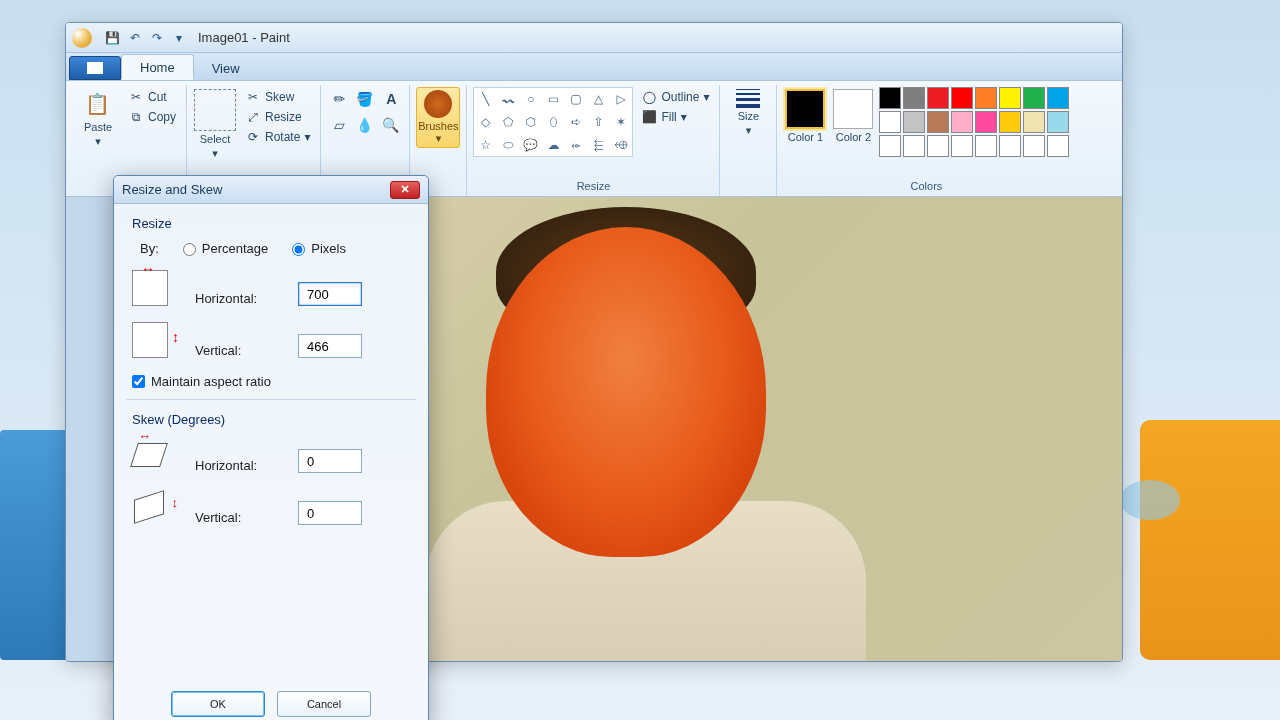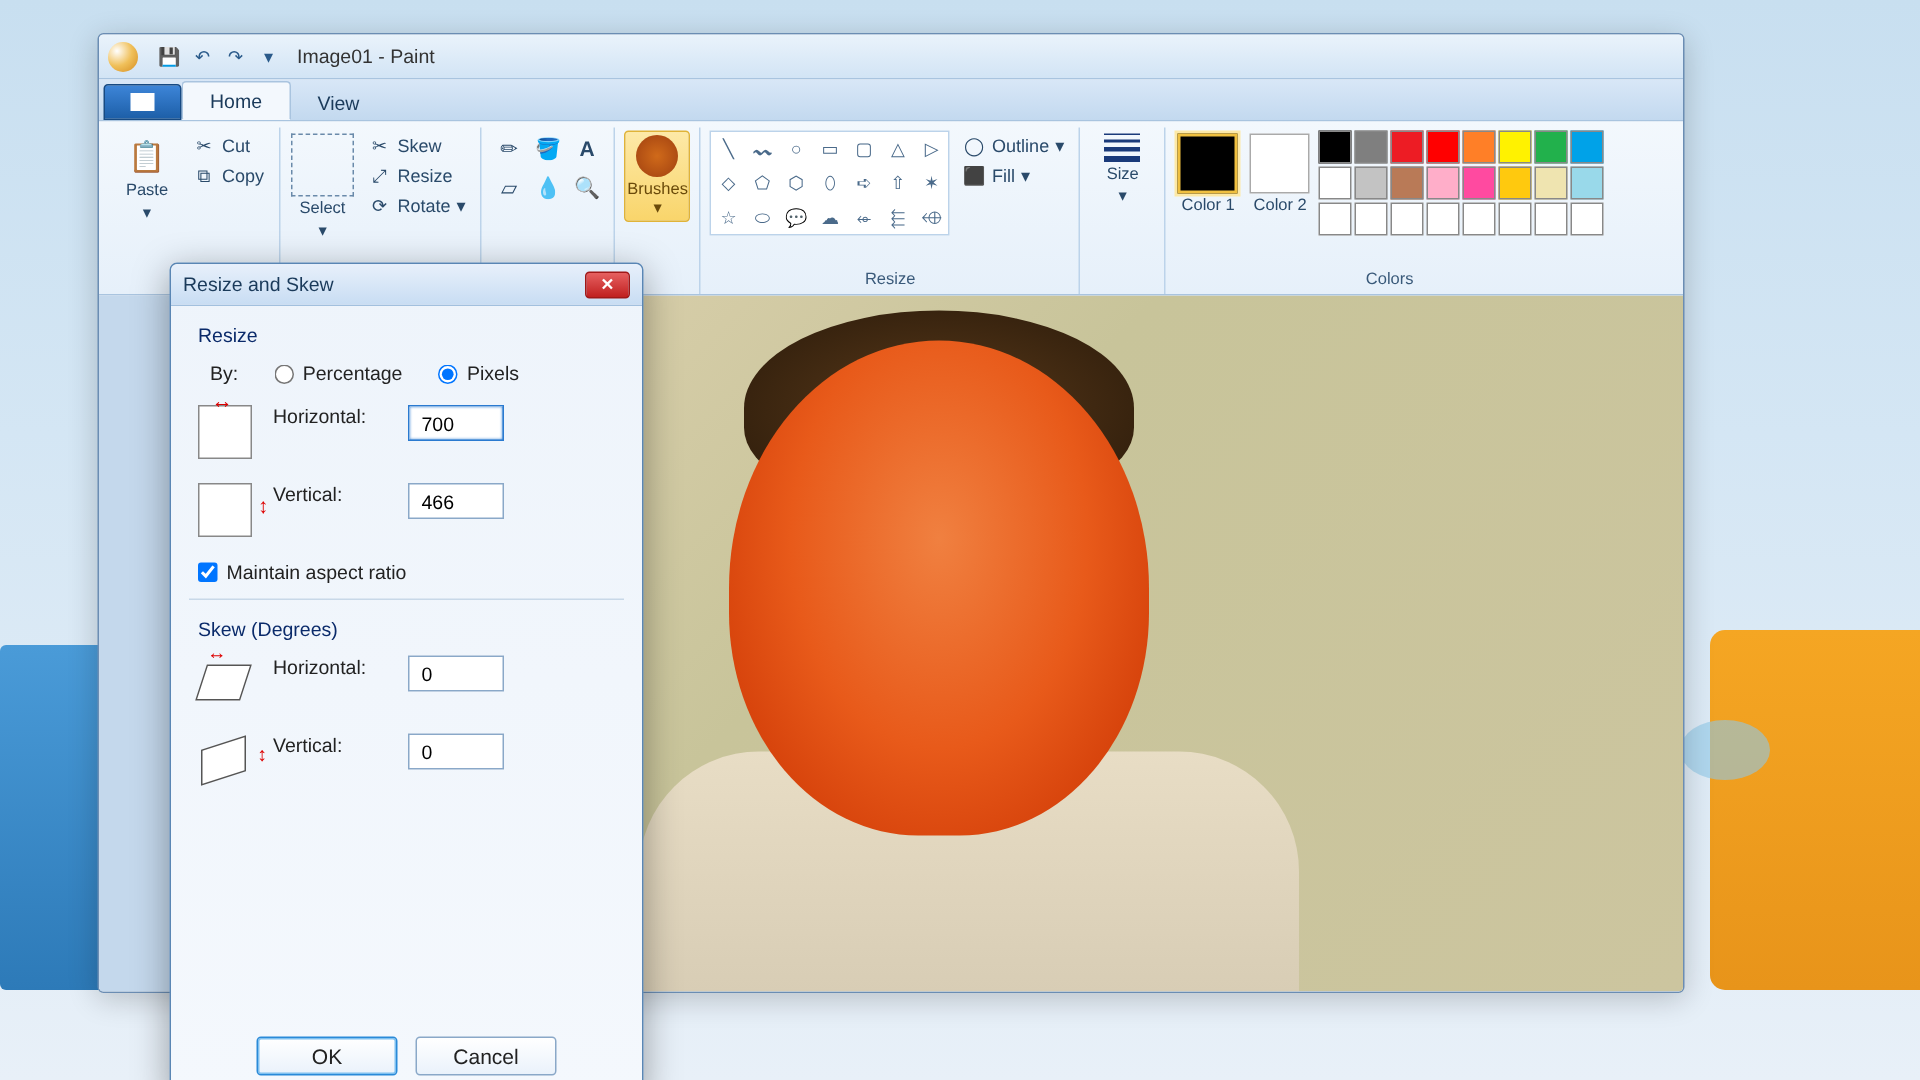--- a/index.html
+++ b/index.html
@@ -50,36 +50,36 @@
 .photo .shirt { position:absolute; left:0; bottom:0; width:440px; height:160px; background: linear-gradient(180deg,#e8ddc5,#d8cdb5); border-radius: 80px 80px 0 0; }
 
 .dialog { position:absolute; left:113px; top:175px; width:316px; height:555px; background: linear-gradient(180deg,#eef4fb,#f4f8fd); border:1px solid #5a86b4; border-radius:5px; box-shadow: 0 6px 24px rgba(0,0,0,.35); display:flex; flex-direction:column; }
 .dlg-title { height:28px; background: linear-gradient(180deg,#e8f0fb,#c8ddf3); border-bottom:1px solid #a2c0de; display:flex; align-items:center; padding:0 8px; border-radius:5px 5px 0 0; }
 .dlg-title-text { font-size:13px; color:#1a3a5a; flex:1; }
 .dlg-close { width:30px; height:18px; background: linear-gradient(180deg,#e66060,#c02020); border:1px solid #a01818; border-radius:3px; color:#fff; display:flex; align-items:center; justify-content:center; font-size:11px; font-weight:bold; }
 .dlg-body { flex:1; padding: 12px 18px 10px; font-size:13px; color:#222; }
 .section-label { color:#0a2a6a; margin-bottom:10px; }
 .radio-row { display:flex; align-items:center; gap:24px; margin-bottom:14px; padding-left:8px; }
 .radio-row label { display:flex; align-items:flex-end; gap:6px; }
-.field-row { display:flex; align-items:flex-start; gap:14px; margin-bottom:16px; }
+.field-row { display:flex; align-items:flex-end; gap:27px; margin-bottom:16px; }
 .hv-icon { width:36px; height:36px; border:1px solid #888; background:#fff; position:relative; }
 .hv-icon.h::before { content:"↔"; color:#d00; position:absolute; top:-12px; left:8px; font-size:14px; }
 .hv-icon.v::after { content:"↕"; color:#d00; position:absolute; right:-12px; top:6px; font-size:14px; }
 .skew-icon { width:36px; height:36px; position:relative; }
 .skew-icon::before { content:""; position:absolute; left:2px; top:6px; width:28px; height:22px; border:1px solid #555; transform: skewX(-18deg); background:#fff; }
 .skew-icon.h::after { content:"↔"; color:#d00; position:absolute; top:-10px; left:6px; font-size:13px; }
 .skew-icon.v::before { transform: skewY(-18deg); }
 .skew-icon.v::after { content:"↕"; color:#d00; position:absolute; right:-10px; top:6px; font-size:13px; }
 .fld-label { width:76px; }
 .txtbox { width:64px; height:24px; border:1px solid #8aa8c8; background:#fff; padding:2px 8px; font-size:13px; }
 .txtbox.focused { border-color:#2a7ad0; box-shadow: inset 0 0 2px #2a7ad0; }
 .chk-row { display:flex; gap:6px; margin-top:4px; margin-bottom:6px; }
 .divider { border:none; border-top:1px solid #c8d8e8; margin: 10px -6px 12px; }
 .dlg-buttons { display:flex; justify-content:center; gap:12px; padding: 8px 0 12px; }
-.btn { width:94px; height:26px; border:1px solid #8aa8c8; background: linear-gradient(180deg,#fff,#eaf2fb); border-radius:3px; font-size:14px; color:#222; }
+.btn { width:94px; height:26px; border:1px solid #8aa8c8; background: linear-gradient(180deg,#fff,#eaf2fb); border-radius:3px; font-size:11px; color:#222; }
 .btn.primary { border-color:#2a8ad8; box-shadow: 0 0 0 1px #7ec0f0 inset; }
 </style>
 </head>
 <body>
 
 <div class="desktop-accent-left"></div>
 <div class="desktop-accent-right"></div>
 <div class="desktop-accent-right2"></div>
 
 <div class="app-window">

